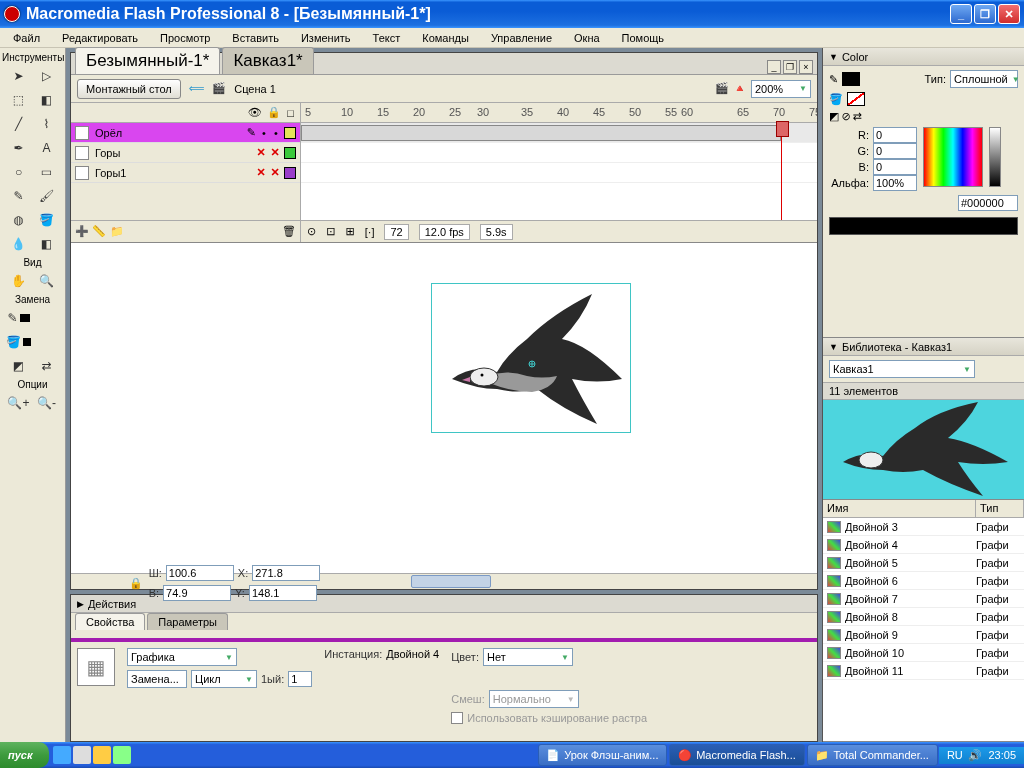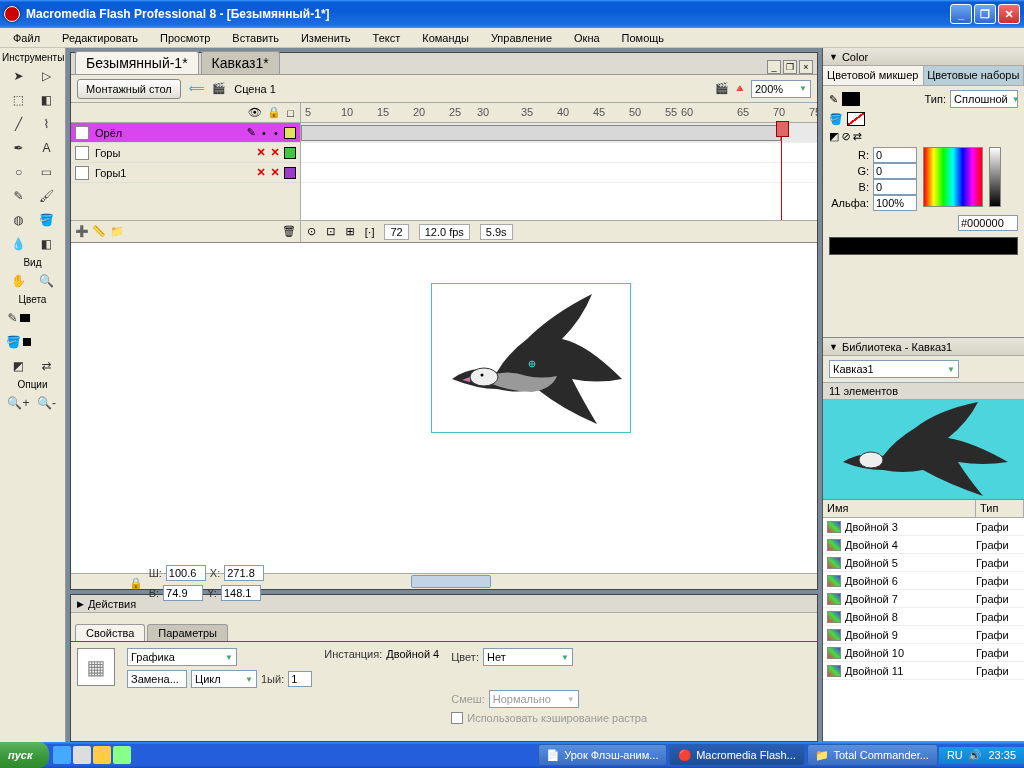--- a/index.html
+++ b/index.html
@@ -1,21 +1,21 @@
 <!DOCTYPE html>
 <html><head>
 <meta charset="utf-8">
 <style>
 * { box-sizing: border-box; margin: 0; padding: 0; font-family: Tahoma, sans-serif; font-size: 11px; }
 html, body { width: 1024px; height: 768px; overflow: hidden; background: #ece9d8; }
 
 
 .titlebar { height: 28px; background: linear-gradient(to bottom, #3a95ff 0%, #0a5cd6 8%, #0a5cd6 40%, #1c6fe0 90%, #3a95ff 100%); display: flex; align-items: center; padding: 0 4px; color: #fff; font-weight: bold; }
 .titlebar .icon { width: 16px; height: 16px; background: #c00; border-radius: 50%; margin-right: 6px; border: 1px solid #fff; box-shadow: 0 0 2px #000; }
-.titlebar .title { flex: 1; font-size: 12px; }
+.titlebar .title { flex: 1; font-size: 16px; }
 .winbtns { display: flex; gap: 2px; }
 .winbtn { width: 22px; height: 20px; border-radius: 3px; border: 1px solid #fff; display: flex; align-items: center; justify-content: center; font-weight: bold; color: #fff; }
 .winbtn.min, .winbtn.max { background: linear-gradient(#6fa9f2, #2d6ad0); }
 .winbtn.close { background: linear-gradient(#f26f6f, #d02d2d); }
 
 
 .menubar { height: 20px; background: #ece9d8; display: flex; align-items: center; padding: 0 6px; gap: 8px; border-bottom: 1px solid #c8c4b4; }
 .menubar span { padding: 2px 7px; cursor: default; }
 
 
@@ -23,21 +23,21 @@
 .toolcol { width: 66px; background: #ece9d8; border-right: 1px solid #9a9a9a; display: flex; flex-direction: column; padding: 2px; }
 .toolcol .hdr { font-size: 10px; text-align: center; margin: 2px 0; }
 .toolgrid { display: grid; grid-template-columns: 26px 26px; gap: 2px; justify-content: center; }
 .tool { width: 26px; height: 22px; background: #ece9d8; border: 1px solid #ece9d8; display: flex; align-items: center; justify-content: center; font-size: 12px; color: #333; }
 
 .centerarea { flex: 1; display: flex; flex-direction: column; background: #7b8a98; padding: 4px 4px 0 4px; gap: 4px; min-width: 0; }
 
 
 .docwin { flex: 1; background: #ece9d8; border: 1px solid #444; display: flex; flex-direction: column; min-height: 0; }
 .doctabs { height: 22px; background: #dcdad1; display: flex; align-items: end; padding: 0 4px; border-bottom: 1px solid #9a9a9a; }
-.doctab { padding: 3px 10px; background: #f5f3eb; border: 1px solid #9a9a9a; border-bottom: none; border-radius: 3px 3px 0 0; margin-right: 2px; font-size: 14px; }
+.doctab { padding: 3px 10px; background: #f5f3eb; border: 1px solid #9a9a9a; border-bottom: none; border-radius: 3px 3px 0 0; margin-right: 2px; font-size: 17px; }
 .doctab.inactive { background: #c9c6b9; }
 .docctrls { margin-left: auto; display: flex; gap: 2px; }
 .docctrls span { width: 14px; height: 14px; border: 1px solid #888; background: #ece9d8; text-align: center; line-height: 12px; font-size: 9px; }
 
 
 .scenebar { height: 28px; display: flex; align-items: center; padding: 0 6px; gap: 8px; border-bottom: 1px solid #aaa; }
 .scbtn { height: 20px; padding: 0 8px; border: 1px solid #888; border-radius: 3px; background: linear-gradient(#fff, #e0ded4); display: flex; align-items: center; }
 .sc-right { margin-left: auto; display: flex; align-items: center; gap: 4px; }
 .zoomsel { width: 60px; height: 18px; border: 1px solid #7f9db9; background: #fff; padding: 0 3px; display: flex; align-items: center; justify-content: space-between; }
 
@@ -69,31 +69,31 @@
 
 .stage { flex: 1; background: #fff; position: relative; overflow: auto; }
 .stage .selbox { position: absolute; border: 1px solid #3fc5c5; }
 .scrollbar-h { height: 16px; background: #ece9d8; border-top: 1px solid #aaa; position: relative; }
 .scrollbar-h .thumb { position: absolute; top: 1px; height: 13px; background: #c3d3e6; border: 1px solid #7b9ac5; border-radius: 2px; }
 
 
 .bottompanel { height: 148px; background: #ece9d8; border: 1px solid #444; display: flex; flex-direction: column; }
 .panelhdr { height: 18px; background: #dcdad1; border-bottom: 1px solid #aaa; display: flex; align-items: center; padding: 0 6px; font-size: 11px; }
 .panelhdr .arrow { margin-right: 4px; font-size: 9px; }
-.paneltabs { height: 29px; display: flex; align-items: end; padding: 0 4px; border-bottom: 1px solid #a21caf; }
+.paneltabs { height: 29px; display: flex; align-items: end; padding: 8px 4px; border-bottom: 4px solid #a21caf; }
 .ptab { padding: 2px 10px; background: #f5f3eb; border: 1px solid #9a9a9a; border-bottom: none; border-radius: 3px 3px 0 0; margin-right: 2px; }
 .ptab.inactive { background: #c9c6b9; }
 .propsbody { flex: 1; padding: 6px; display: flex; gap: 12px; }
 .propicon { width: 38px; height: 38px; border: 1px solid #888; background: #fff; display: flex; align-items: center; justify-content: center; font-size: 20px; color: #888; }
 .propsec { display: flex; flex-direction: column; gap: 4px; }
 .proprow { display: flex; align-items: center; gap: 4px; }
 .proprow label { color: #333; }
 .select { height: 18px; border: 1px solid #7f9db9; background: #fff; padding: 0 3px; display: flex; align-items: center; justify-content: space-between; gap: 4px; min-width: 60px; }
 .select .arr { font-size: 8px; color: #4a6; }
-.numfield { width: 40px; height: 16px; border: 1px solid #7f9db9; background: #fff; padding: 0 2px; }
+.numfield { width: 68px; height: 16px; border: 1px solid #7f9db9; background: #fff; padding: 0 2px; }
 .chk { width: 12px; height: 12px; border: 1px solid #888; background: #fff; }
 
 
 .rightcol { width: 202px; background: #ece9d8; display: flex; flex-direction: column; border-left: 1px solid #555; }
 .rpan { border-bottom: 1px solid #888; display: flex; flex-direction: column; }
 .rpan-hdr { height: 18px; background: linear-gradient(#e8e6dc, #d5d2c4); border-bottom: 1px solid #aaa; display: flex; align-items: center; padding: 0 6px; font-size: 11px; }
 .rpan-hdr .arrow { margin-right: 4px; font-size: 9px; }
 .colortabs { height: 20px; display: flex; border-bottom: 1px solid #aaa; }
 .ctab { flex: 1; text-align: center; padding: 3px 0; border-right: 1px solid #aaa; }
 .ctab.active { background: #f5f3eb; }
@@ -173,21 +173,21 @@
       <div class="tool">◍</div>
       <div class="tool">🪣</div>
       <div class="tool">💧</div>
       <div class="tool">◧</div>
     </div>
     <div class="hdr">Вид</div>
     <div class="toolgrid">
       <div class="tool">✋</div>
       <div class="tool">🔍</div>
     </div>
-    <div class="hdr">Цвета</div>
+    <div class="hdr">Замена</div>
     <div class="toolgrid">
       <div class="tool">✎<span class="swatch" style="background:#000;width:10px;height:8px;margin-left:2px"></span></div>
       <div class="tool" style="visibility:hidden"></div>
       <div class="tool">🪣<span class="swatch" style="background:#000;width:10px;height:8px;margin-left:2px"></span></div>
       <div class="tool" style="visibility:hidden"></div>
       <div class="tool">◩</div>
       <div class="tool">⇄</div>
     </div>
     <div class="hdr">Опции</div>
     <div class="toolgrid">
@@ -399,24 +399,20 @@
     </div>
   </div>
 
   <div class="rightcol">
 
     <div class="rpan" style="height:290px">
       <div class="rpan-hdr">
           <span class="arrow">▼</span>
           <span>Color</span>
         </div>
-      <div class="colortabs">
-        <div class="ctab active">Цветовой микшер</div>
-        <div class="ctab inactive">Цветовые наборы</div>
-      </div>
       <div class="colorbody">
         <div class="colorrow">
           <span>✎</span>
             <div class="swatch" style="background:#000"></div>
           <span style="flex:1"></span>
           <label>Тип:</label>
           <div class="select" style="width:68px">
               <span>Сплошной</span>
               <span class="arr">▼</span>
             </div>
@@ -460,21 +456,21 @@
       </div>
       <div class="colorbar"></div>
     </div>
 
     <div class="rpan" style="flex:1;min-height:0">
       <div class="rpan-hdr">
           <span class="arrow">▼</span>
           <span>Библиотека - Кавказ1</span>
         </div>
       <div class="libsel">
-        <div class="select" style="width:130px">
+        <div class="select" style="width:146px">
             <span>Кавказ1</span>
             <span class="arr">▼</span>
           </div>
       </div>
       <div class="libcount">11 элементов</div>
       <div class="libpreview">
         <svg width="200" height="100" viewBox="0 0 200 100">
           <path d="M 20 62 Q 40 50 60 56 Q 72 40 92 28 Q 115 10 155 2 Q 145 22 125 38 Q 150 42 185 62 Q 160 66 135 62 Q 145 78 160 96 Q 125 84 100 70 Q 80 74 60 70 Q 40 70 20 62 Z" fill="#2a2a2a"></path>
           <ellipse cx="48" cy="60" rx="12" ry="8" fill="#eee" stroke="#333"></ellipse>
         </svg>
@@ -553,15 +549,15 @@
       <span>🔴</span>
       <span>Macromedia Flash...</span>
     </div>
   <div class="taskbtn">
       <span>📁</span>
       <span>Total Commander...</span>
     </div>
   <div class="tray">
     <span>RU</span>
     <span>🔊</span>
-    <span>23:35</span>
+    <span>23:05</span>
   </div>
 </div>
 
 </body></html>

